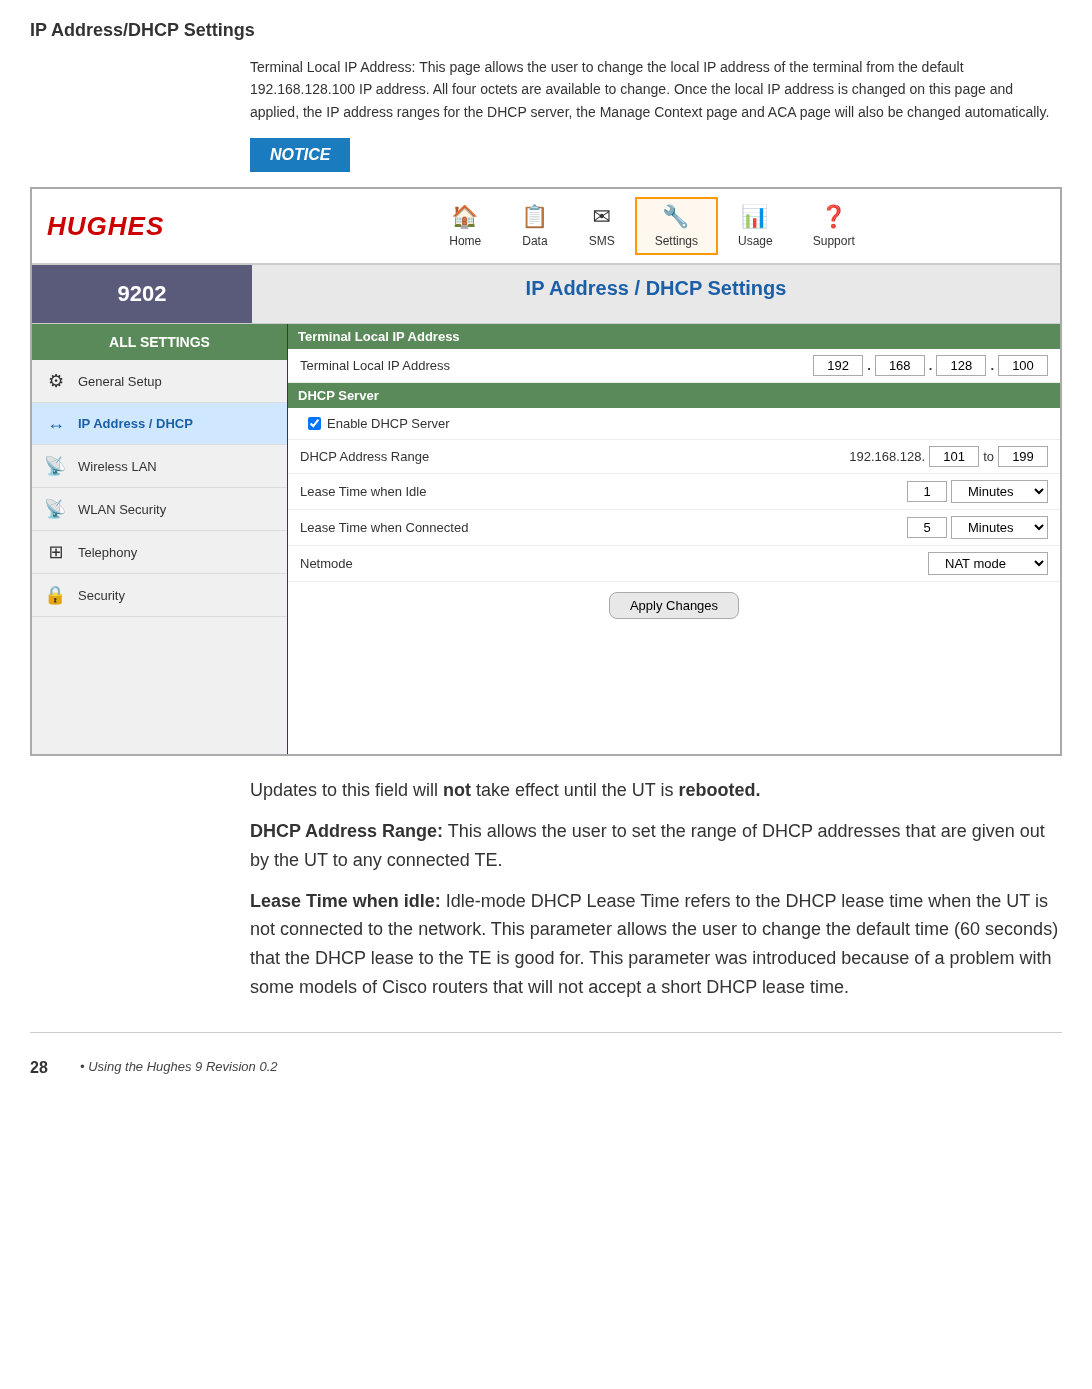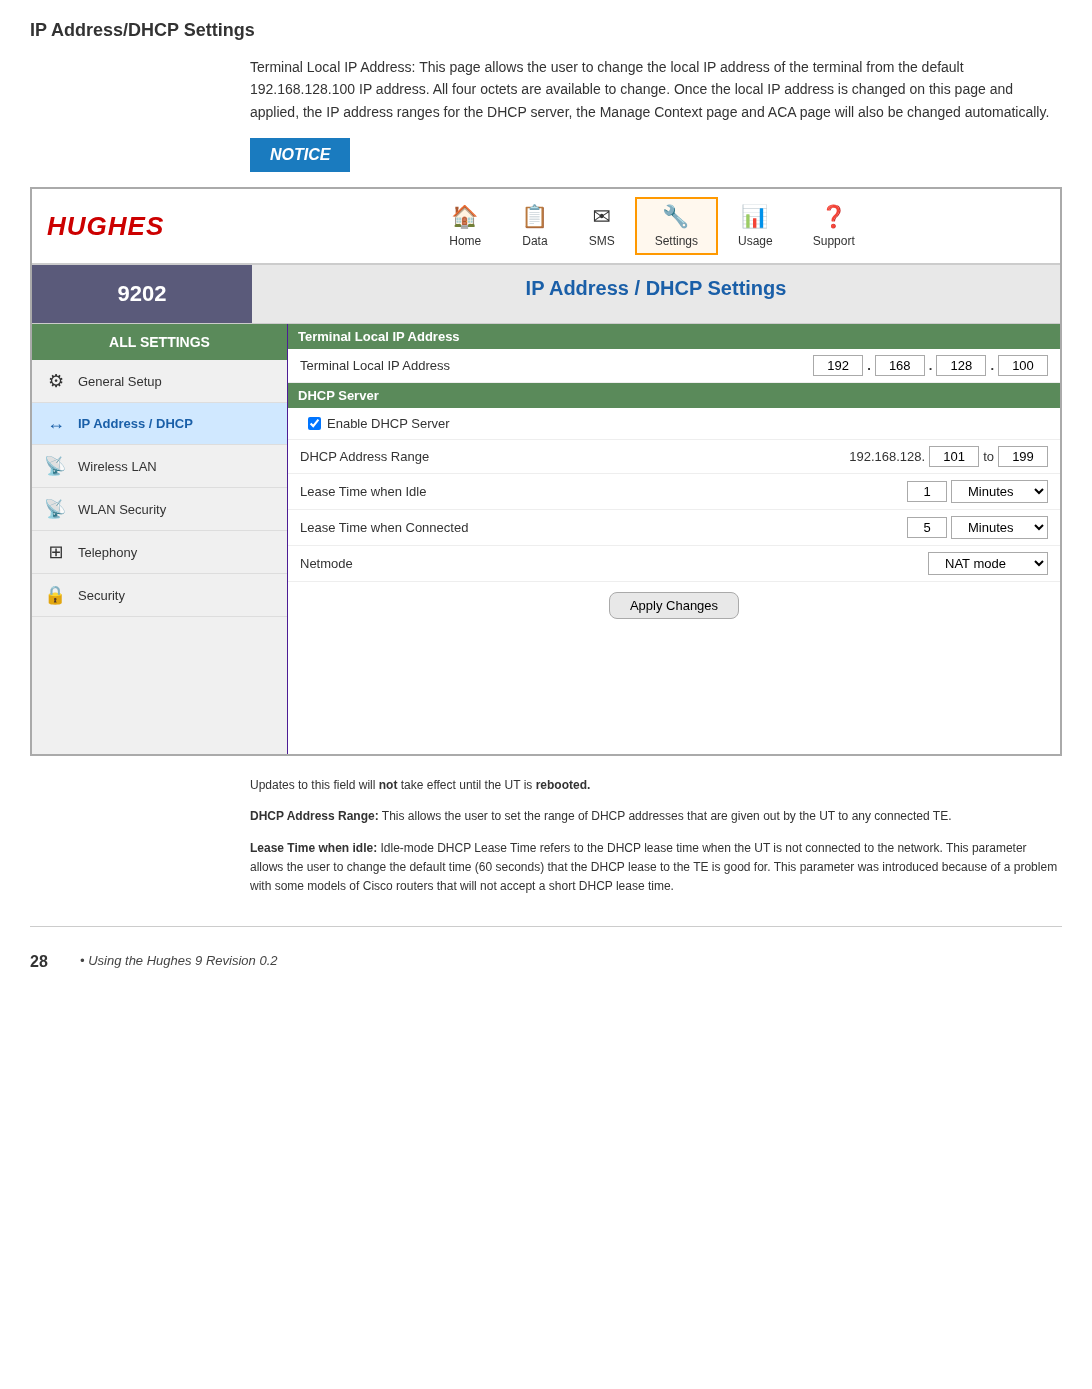--- a/index.html
+++ b/index.html
@@ -198,21 +198,21 @@
     .apply-btn {
       background: #e8e8e8;
       border: 1px solid #aaa;
       padding: 5px 20px;
       font-size: 13px;
       cursor: pointer;
       border-radius: 8px;
     }
 
     
-    .body-text-section { margin-left: 220px; font-size: 12px; line-height: 1.6; margin-top: 20px; }
+    .body-text-section { margin-left: 220px; font-size: 18px; line-height: 1.6; margin-top: 20px; }
     .body-text-section p { margin-bottom: 12px; }
     .bold { font-weight: bold; }
 
     
     .page-footer {
       display: flex;
       align-items: flex-start;
       margin-top: 30px;
       border-top: 1px solid #ccc;
       padding-top: 26px;

